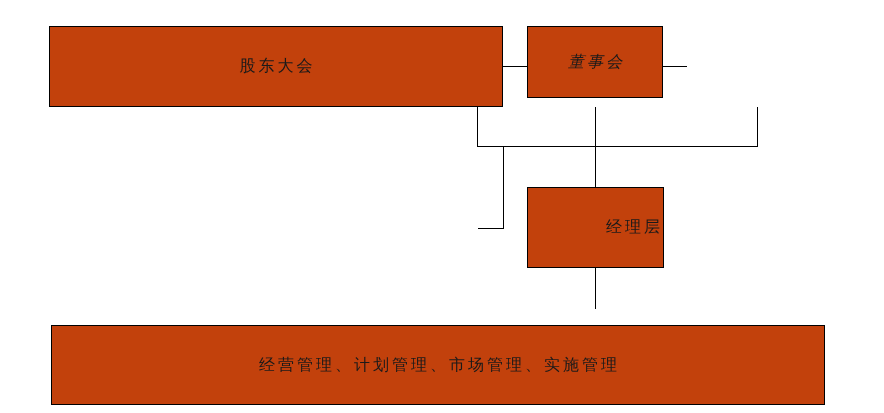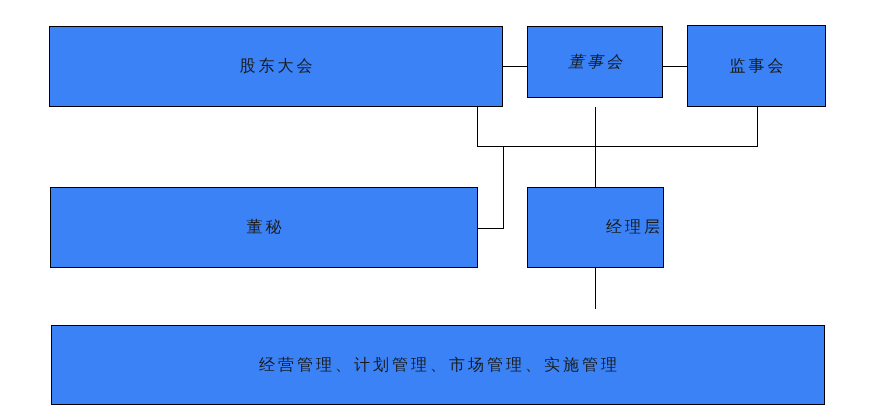--- a/index.html
+++ b/index.html
@@ -11,21 +11,21 @@
     position: relative;
     width: 884px;
     height: 413px;
     background: #ffffff;
     overflow: hidden;
   }
   .node {
     position: absolute;
     box-sizing: border-box;
     border: 1px solid #000000;
-    background: #3b82f6;
+    background: #c2410c;
     display: flex;
     align-items: center;
     justify-content: center;
   }
   .node-label {
     font-family: "Liberation Serif", "DejaVu Serif", serif;
     font-size: 16px;
     letter-spacing: 3px;
     text-indent: 3px;
     color: #1a1a1a;
@@ -61,27 +61,21 @@
 <div class="canvas">
 
   <div class="node" id="node-shareholders">
     <span class="node-label">股东大会</span>
   </div>
 
   <div class="node" id="node-directors">
     <span class="node-label">董事会</span>
   </div>
 
-  <div class="node" id="node-supervisory">
-    <span class="node-label">监事会</span>
-  </div>
 
-  <div class="node" id="node-secretary">
-    <span class="node-label">董秘</span>
-  </div>
 
   <div class="node" id="node-management">
     <span class="node-label">经理层</span>
   </div>
 
   <div class="node" id="node-functions">
     <span class="node-label">经营管理、计划管理、市场管理、实施管理</span>
   </div>
 
   <div class="line" id="link-shareholders-directors"></div>

